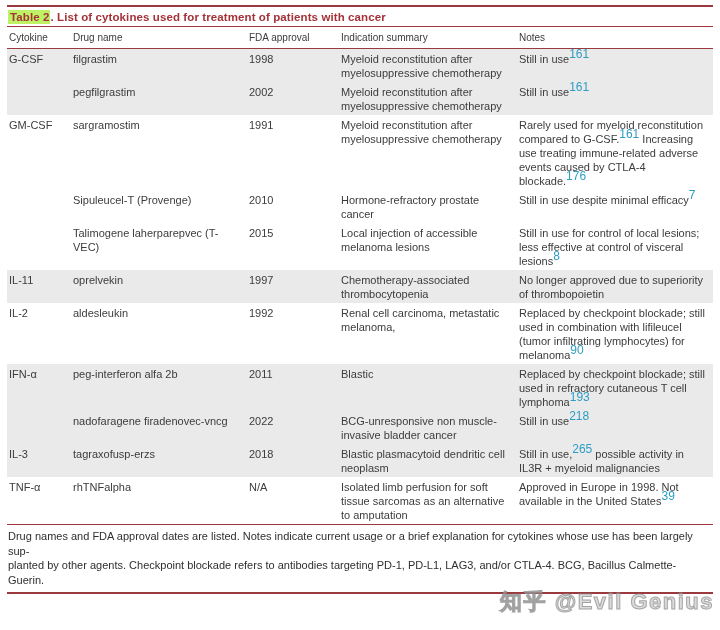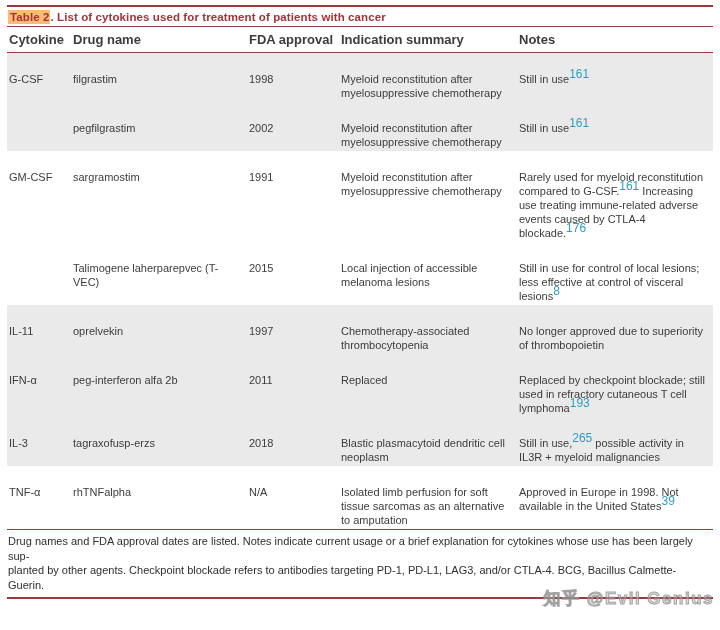--- a/index.html
+++ b/index.html
@@ -17,66 +17,66 @@
   }
   .title-bar {
     padding: 4px 1px 3px 1px;
     font-size: 11.5px;
     font-weight: bold;
     color: #a53238;
     border-bottom: 1.5px solid #9a3a3e;
     letter-spacing: 0.1px;
   }
   .title-label {
-    background: #fdba74;
+    background: #bef264;
     padding: 1px 1px 1px 2px;
   }
   table {
     width: 100%;
     border-collapse: collapse;
     table-layout: fixed;
     font-size: 11px;
   }
   col.c-cytokine  { width: 64px; }
   col.c-drug      { width: 176px; }
   col.c-approval  { width: 92px; }
   col.c-indic     { width: 178px; }
   col.c-notes     { width: auto; }
   thead td {
-    font-size: 13px;
+    font-size: 10px;
     color: #3c3c3c;
     padding: 5px 4px 5px 2px;
     border-bottom: 1.5px solid #9a3a3e;
-    font-weight: bold;
+    font-weight: normal;
   }
   tbody td {
     vertical-align: top;
     line-height: 14px;
-    padding: 19px 8px 2px 2px;
+    padding: 3px 8px 2px 2px;
   }
   tbody tr.shade { background: #eaeaea; }
   sup.cite {
     color: #2d9dc4;
     font-size: 12px;
     line-height: 0;
     vertical-align: super;
   }
   .footnote {
     border-top: 1.5px solid #9a3a3e;
     border-bottom: 2.5px solid #9a3a3e;
     padding: 4px 1px 5px 1px;
     font-size: 11px;
     line-height: 14.5px;
     color: #2f2f2f;
   }
   .watermark {
     position: absolute;
     right: 6px;
     top: 582px;
-    font-size: 17px;
+    font-size: 22px;
     font-weight: bold;
     letter-spacing: 1.5px;
     color: rgba(255,255,255,0.15);
     -webkit-text-stroke: 1px rgba(140,140,140,0.75);
     text-shadow: 0 0 1px rgba(150,150,150,0.4);
     white-space: nowrap;
     pointer-events: none;
   }
 </style>
 </head>
@@ -123,38 +123,59 @@
         </tr>
         <tr>
           <td>GM-CSF</td>
           <td>sargramostim</td>
           <td>1991</td>
           <td>Myeloid reconstitution after myelosuppressive chemotherapy</td>
           <td>Rarely used for myeloid reconstitution compared to G-CSF.<sup class="cite">161</sup> Increasing use treating immune-related adverse events caused by CTLA-4 blockade.<sup class="cite">176</sup></td>
         </tr>
         <tr>
           <td></td>
+          <td>Sipuleucel-T (Provenge)</td>
+          <td>2010</td>
+          <td>Hormone-refractory prostate cancer</td>
+          <td>Still in use despite minimal efficacy<sup class="cite">7</sup></td>
+        </tr>
+        <tr>
+          <td></td>
           <td>Talimogene laherparepvec (T-VEC)</td>
           <td>2015</td>
           <td>Local injection of accessible melanoma lesions</td>
           <td>Still in use for control of local lesions; less effective at control of visceral lesions<sup class="cite">8</sup></td>
         </tr>
         <tr class="shade">
           <td>IL-11</td>
           <td>oprelvekin</td>
           <td>1997</td>
           <td>Chemotherapy-associated thrombocytopenia</td>
           <td>No longer approved due to superiority of thrombopoietin</td>
         </tr>
+        <tr>
+          <td>IL-2</td>
+          <td>aldesleukin</td>
+          <td>1992</td>
+          <td>Renal cell carcinoma, metastatic melanoma,</td>
+          <td>Replaced by checkpoint blockade; still used in combination with lifileucel (tumor infiltrating lymphocytes) for melanoma<sup class="cite">90</sup></td>
+        </tr>
         <tr class="shade">
           <td>IFN-α</td>
           <td>peg-interferon alfa 2b</td>
           <td>2011</td>
-          <td>Replaced</td>
+          <td>Blastic</td>
           <td>Replaced by checkpoint blockade; still used in refractory cutaneous T cell lymphoma<sup class="cite">193</sup></td>
+        </tr>
+        <tr class="shade">
+          <td></td>
+          <td>nadofaragene firadenovec-vncg</td>
+          <td>2022</td>
+          <td>BCG-unresponsive non muscle-invasive bladder cancer</td>
+          <td>Still in use<sup class="cite">218</sup></td>
         </tr>
         <tr class="shade">
           <td>IL-3</td>
           <td>tagraxofusp-erzs</td>
           <td>2018</td>
           <td>Blastic plasmacytoid dendritic cell neoplasm</td>
           <td>Still in use,<sup class="cite">265</sup> possible activity in IL3R + myeloid malignancies</td>
         </tr>
         <tr>
           <td>TNF-α</td>

